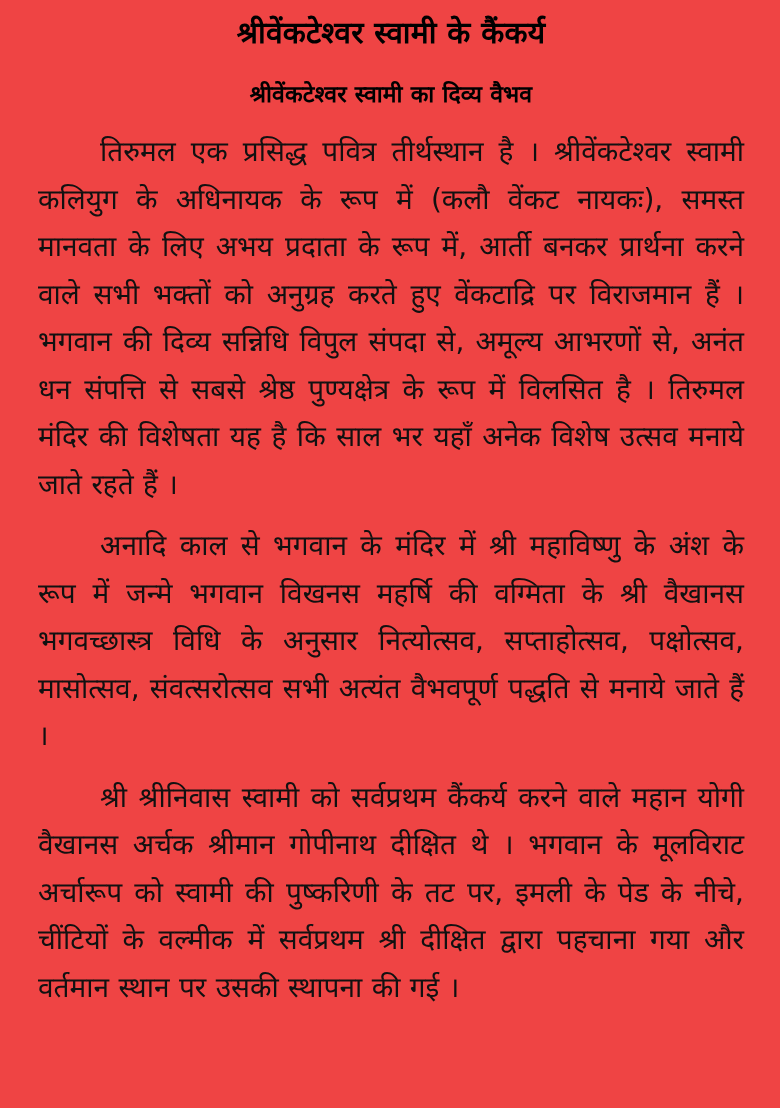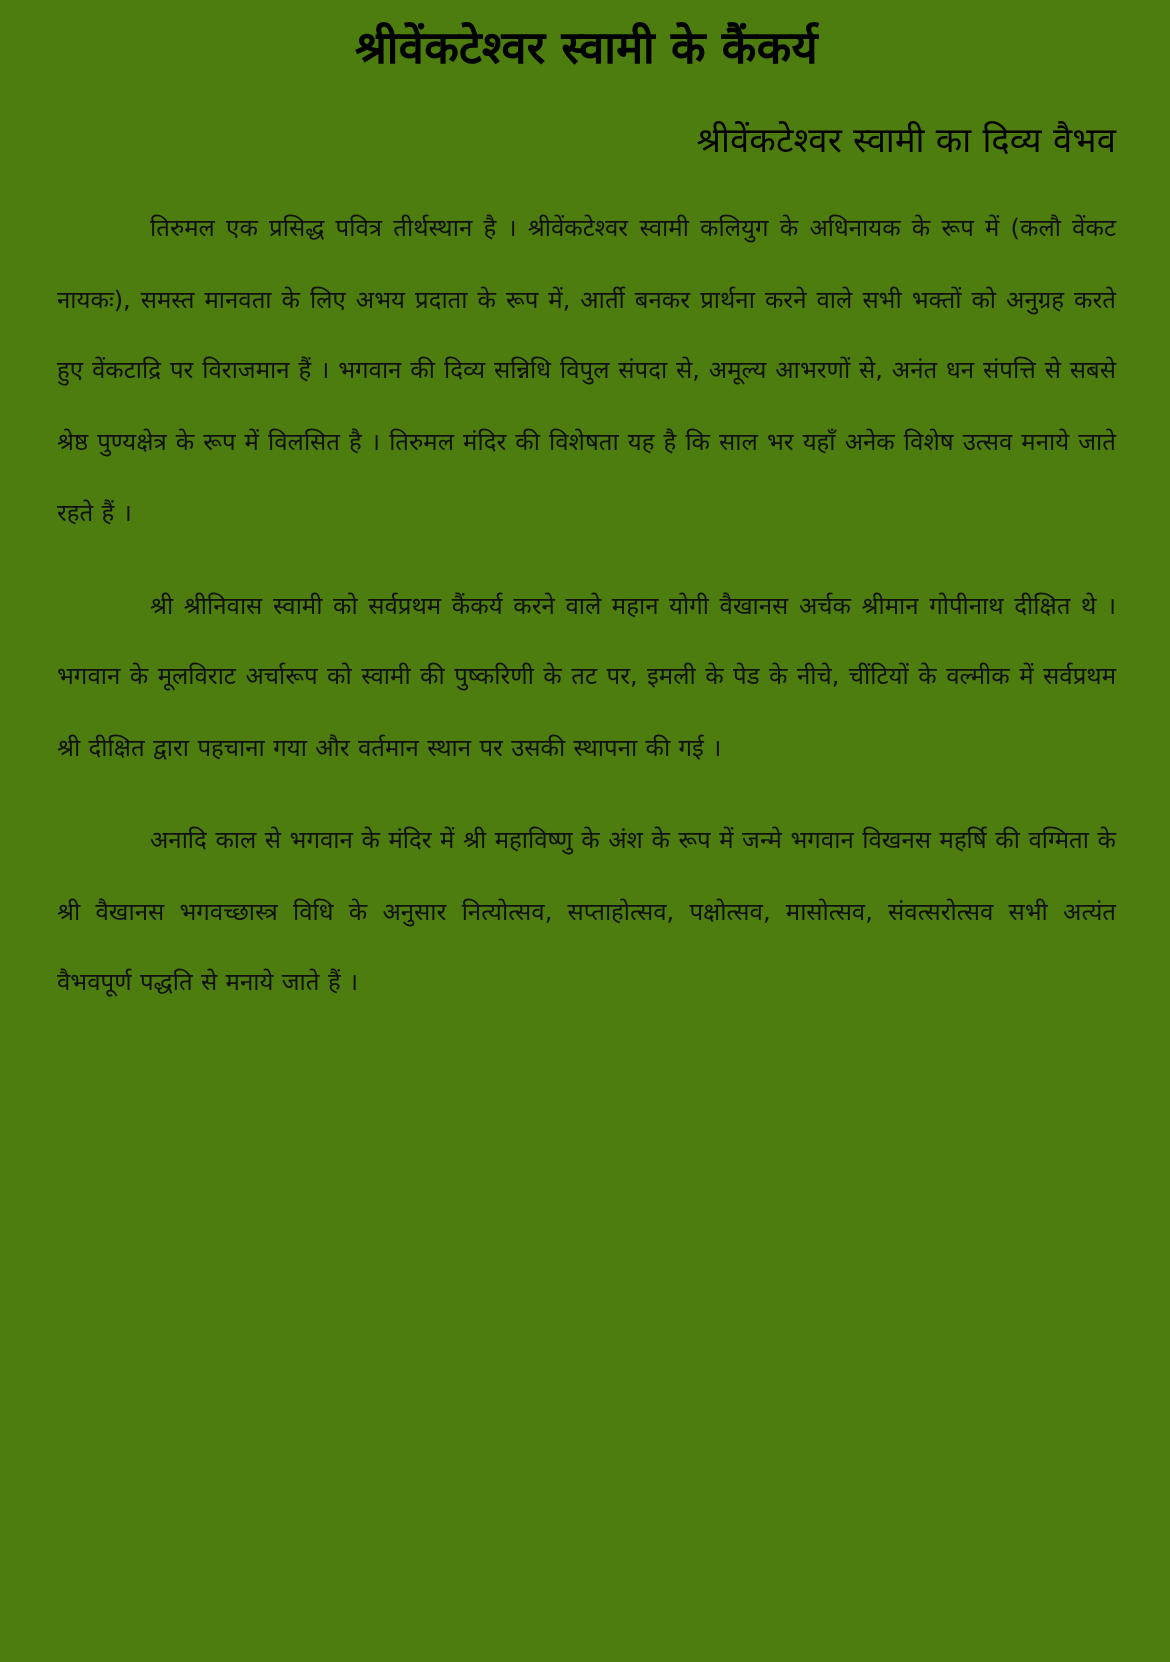--- a/index.html
+++ b/index.html
@@ -16,54 +16,54 @@
     color: #0a0a0a;
     -webkit-font-smoothing: antialiased;
   }
 
   .page {
     position: relative;
     width: 780px;
     height: 1108px;
     box-sizing: border-box;
     padding: 0 36px 0 38px;
-    background: #4d7c0f;
+    background: #ef4444;
   }
 
   
   .doc-title {
     margin: 0;
     padding-top: 14px;
     text-align: center;
     font-size: 30px;
     line-height: 1.28;
     font-weight: 700;
     letter-spacing: 0.2px;
     color: #000000;
   }
 
   .doc-subtitle {
     margin: 0;
     padding-top: 28px;
-    text-align: right;
+    text-align: center;
     font-size: 23px;
     line-height: 1.3;
-    font-weight: 400;
+    font-weight: 700;
     letter-spacing: 0.1px;
     color: #000000;
   }
 
   
   .body-copy {
     padding-top: 18px;
   }
 
   .para {
     margin: 0 0 14px 0;
-    font-size: 16px;
+    font-size: 28px;
     line-height: 47.5px;
     text-align: justify;
     text-justify: inter-word;
     text-indent: 62px;
     color: #111111;
     word-spacing: 0.5px;
   }
 
   .para:last-child {
     margin-bottom: 0;
@@ -75,17 +75,17 @@
 <body>
 
 <div class="page">
 
   <h1 class="doc-title">श्रीवेंकटेश्वर स्वामी के कैंकर्य</h1>
 
   <h2 class="doc-subtitle">श्रीवेंकटेश्वर स्वामी का दिव्य वैभव</h2>
 
   <div class="body-copy">
     <p class="para">तिरुमल एक प्रसिद्ध पवित्र तीर्थस्थान है । श्रीवेंकटेश्वर स्वामी कलियुग के अधिनायक के रूप में (कलौ वेंकट नायकः), समस्त मानवता के लिए अभय प्रदाता के रूप में, आर्ती बनकर प्रार्थना करने वाले सभी भक्तों को अनुग्रह करते हुए वेंकटाद्रि पर विराजमान हैं । भगवान की दिव्य सन्निधि विपुल संपदा से, अमूल्य आभरणों से, अनंत  धन संपत्ति से सबसे श्रेष्ठ पुण्यक्षेत्र के रूप में विलसित है । तिरुमल मंदिर की विशेषता यह है कि साल भर यहाँ अनेक विशेष उत्सव मनाये जाते रहते हैं ।</p>
+    <p class="para">अनादि काल से भगवान के मंदिर में श्री महाविष्णु के अंश के रूप में जन्मे भगवान विखनस महर्षि की वग्मिता के श्री वैखानस भगवच्छास्त्र विधि के अनुसार नित्योत्सव, सप्ताहोत्सव, पक्षोत्सव, मासोत्सव, संवत्सरोत्सव सभी अत्यंत वैभवपूर्ण पद्धति से मनाये जाते हैं ।</p>
     <p class="para">श्री श्रीनिवास स्वामी को सर्वप्रथम कैंकर्य करने वाले महान  योगी वैखानस अर्चक श्रीमान गोपीनाथ दीक्षित थे । भगवान के मूलविराट अर्चारूप को स्वामी की पुष्करिणी के तट पर, इमली के पेड के नीचे, चींटियों के वल्मीक में सर्वप्रथम श्री दीक्षित द्वारा पहचाना गया और वर्तमान स्थान पर उसकी स्थापना की गई ।</p>
-    <p class="para">अनादि काल से भगवान के मंदिर में श्री महाविष्णु के अंश के रूप में जन्मे भगवान विखनस महर्षि की वग्मिता के श्री वैखानस भगवच्छास्त्र विधि के अनुसार नित्योत्सव, सप्ताहोत्सव, पक्षोत्सव, मासोत्सव, संवत्सरोत्सव सभी अत्यंत वैभवपूर्ण पद्धति से मनाये जाते हैं ।</p>
   </div>
 
 </div>
 
 </body></html>

